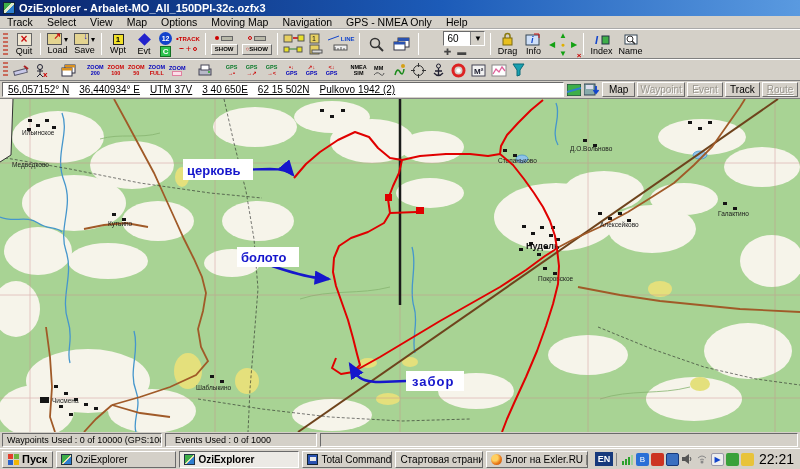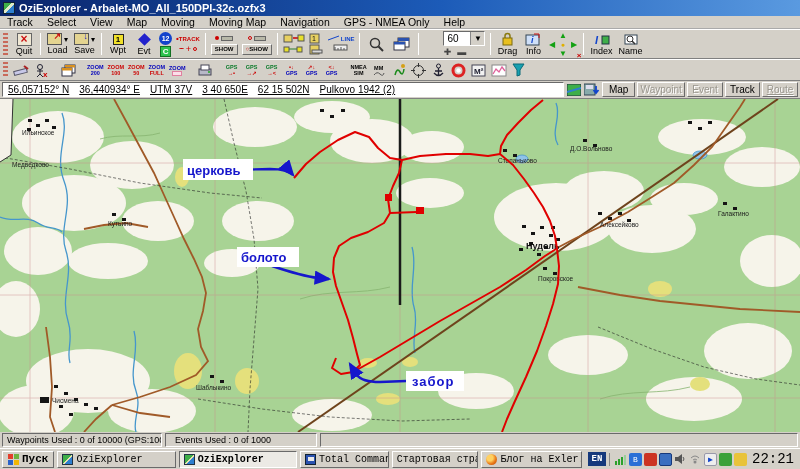--- a/index.html
+++ b/index.html
@@ -64,21 +64,21 @@
 
   
   .mapwrap { width:800px; height:333px; position:relative; flex:none; overflow:hidden; background:#a8d394; }
 
   
   .statusbar { height:16px; display:flex; gap:3px; padding:1px 2px; flex:none; background:#d4d0c8; }
   .spanel { border:1px solid; border-color:#6a6a6a #fff #fff #6a6a6a; font-size:9px; display:flex; align-items:center; padding:0 4px; overflow:hidden; white-space:nowrap; }
   .sp1{width:184px;} .sp2{width:160px;} .sp3{width:152px;padding-left:9px;} .sp4{flex:1;}
 
   
-  .taskbar { height:21px; border-top:1px solid #fff; background:#d4d0c8; display:flex; align-items:center; gap:3px; padding:0 2px; flex:none;font-family:Liberation Mono, monospace; }
+  .taskbar { height:21px; border-top:1px solid #fff; background:#d4d0c8; display:flex; align-items:center; gap:3px; padding:0 2px; flex:none; }
   .startbtn { height:17px; border:1px solid; border-color:#fff #6a6a6a #6a6a6a #fff; background:#d4d0c8; display:flex; align-items:center; gap:3px; font-size:11px; font-weight:bold; padding:0 5px; flex:none; cursor:default; }
   .flag { width:11px; height:11px; display:grid; grid-template-columns:5px 5px; grid-template-rows:5px 5px; gap:1px; }
   .flag i { display:block; }
   .taskbtn { height:17px; border:1px solid; border-color:#fff #6a6a6a #6a6a6a #fff; background:#d4d0c8; display:flex; align-items:center; gap:3px; font-size:10px; padding:0 4px; overflow:hidden; white-space:nowrap; cursor:default; }
   .taskbtn.active { border-color:#6a6a6a #fff #fff #6a6a6a; background:#eceae5; font-weight:bold; }
   .t1{width:120px;} .t2{width:120px;} .t3{width:90px;} .t4{width:88px;} .t5{width:102px;}
   .tico { width:11px; height:11px; flex:none; }
   .ico-ozi { background:linear-gradient(135deg,#3fae49 0 45%,#e8e0b0 45% 60%,#2e7fd0 60%); border:1px solid #234; }
   .ico-tc { background:#2a52b0; border:1px solid #123; position:relative; }
   .ico-tc::after { content:""; position:absolute; left:2px; top:2px; width:6px; height:4px; background:#e8e8e8; }
@@ -98,21 +98,21 @@
   <div class="titlebar">
     <span class="appicon"></span>
     <span>OziExplorer - Arbalet-MO_All_150DPI-32c.ozfx3</span>
   </div>
 
   <div class="menubar">
     <span class="menu-item">Track</span>
     <span class="menu-item">Select</span>
     <span class="menu-item">View</span>
     <span class="menu-item">Map</span>
-    <span class="menu-item">Moving</span>
+    <span class="menu-item">Options</span>
     <span class="menu-item">Moving Map</span>
     <span class="menu-item">Navigation</span>
     <span class="menu-item">GPS - NMEA Only</span>
     <span class="menu-item">Help</span>
   </div>
 
   <div class="tb tb1">
     <span class="handle"></span>
     <div class="tbtn">
       <span class="ic ic-quit">×</span>

